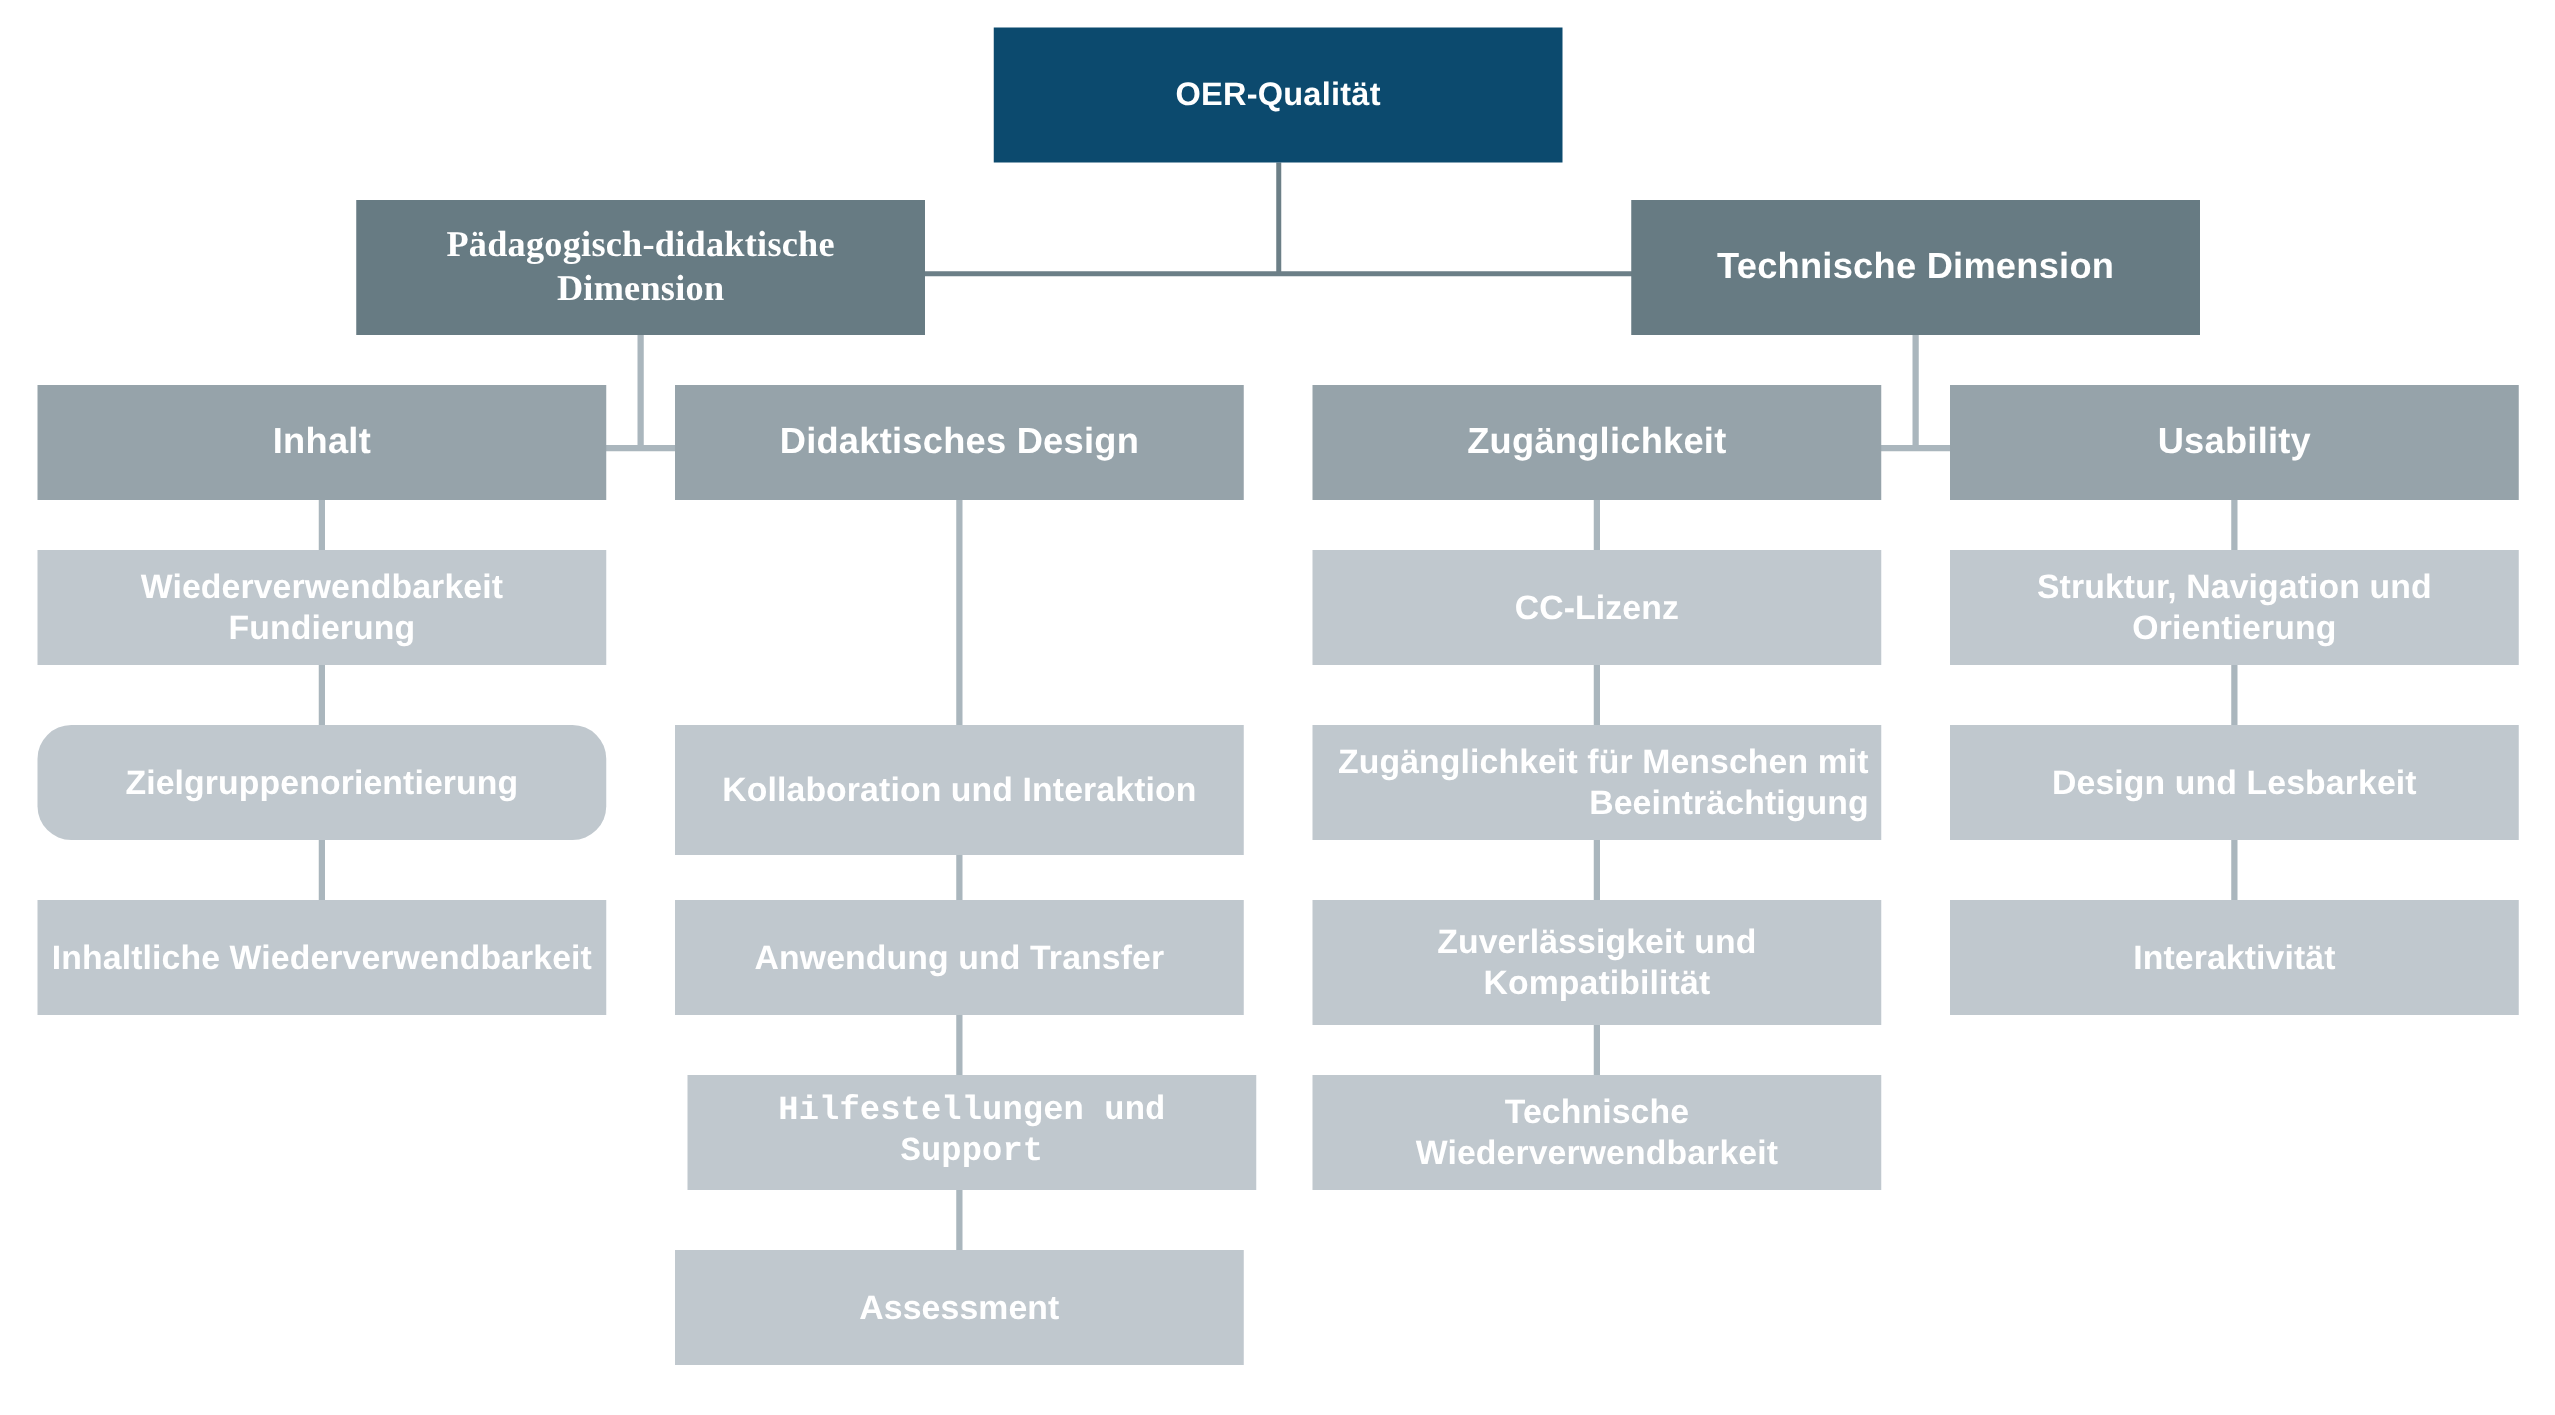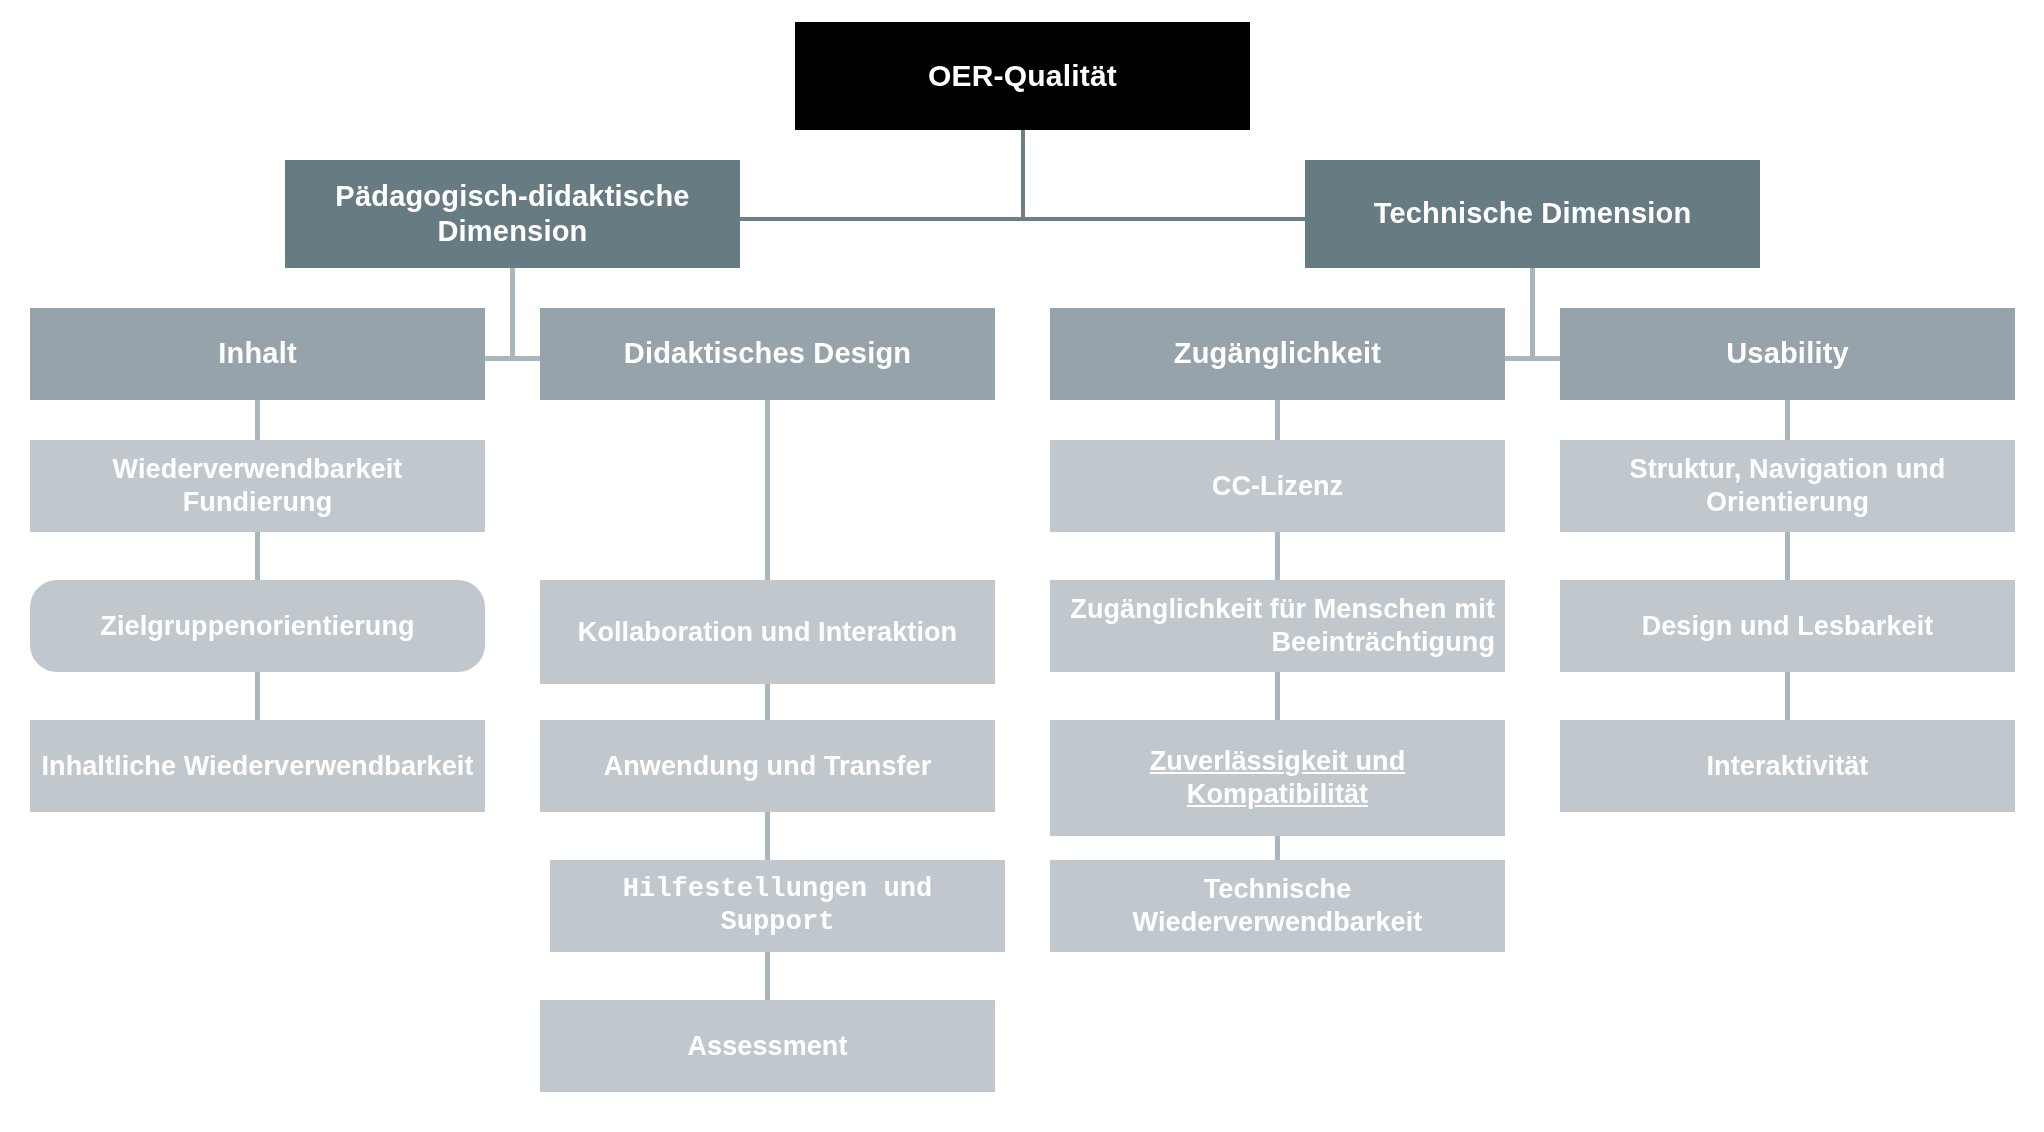--- a/index.html
+++ b/index.html
@@ -25,21 +25,21 @@
     justify-content: center;
     text-align: center;
     color: #ffffff;
     font-weight: bold;
     line-height: 1.22;
     box-sizing: border-box;
     padding: 4px 10px;
     z-index: 3;
   }
 
-  .lvl-root  { background: #000000; font-size: 30px; letter-spacing: .2px; }
+  .lvl-root  { background: #0c4a6e; font-size: 26px; letter-spacing: .2px; }
   .lvl-dim   { background: #677b83; font-size: 29px; letter-spacing: .2px; }
   .lvl-cat   { background: #96a3aa; font-size: 29px; letter-spacing: .2px; }
   .lvl-leaf  { background: #c0c8ce; font-size: 27px; letter-spacing: .1px; }
 
   .conn {
     position: absolute;
     background: #aab6bd;
     z-index: 1;
   }
   .conn.dark { background: #6c7f87; }
@@ -64,39 +64,39 @@
   <div class="conn" style="left:255px; top:400px; width:5px; height:390px;"></div>
 
   <div class="conn" style="left:765px; top:400px; width:5px; height:672px;"></div>
 
   <div class="conn" style="left:1275px; top:400px; width:5px; height:532px;"></div>
 
   <div class="conn" style="left:1785px; top:400px; width:5px; height:390px;"></div>
 
   <div class="node lvl-root" style="left:795px; top:22px; width:455px; height:108px;">OER-Qualität</div>
 
-  <div class="node lvl-dim" style="left:285px; top:160px; width:455px; height:108px;">Pädagogisch-didaktische Dimension</div>
+  <div class="node lvl-dim" style="left:285px; top:160px; width:455px; height:108px;font-family:Liberation Serif, serif;">Pädagogisch-didaktische Dimension</div>
   <div class="node lvl-dim" style="left:1305px; top:160px; width:455px; height:108px;">Technische Dimension</div>
 
   <div class="node lvl-cat" style="left:30px; top:308px; width:455px; height:92px;">Inhalt</div>
   <div class="node lvl-cat" style="left:540px; top:308px; width:455px; height:92px;">Didaktisches Design</div>
   <div class="node lvl-cat" style="left:1050px; top:308px; width:455px; height:92px;">Zugänglichkeit</div>
   <div class="node lvl-cat" style="left:1560px; top:308px; width:455px; height:92px;">Usability</div>
 
   <div class="node lvl-leaf" style="left:30px; top:440px; width:455px; height:92px;">Wiederverwendbarkeit Fundierung</div>
   <div class="node lvl-leaf" style="left:30px; top:580px; width:455px; height:92px;border-radius:27px;">Zielgruppenorientierung</div>
   <div class="node lvl-leaf" style="left:30px; top:720px; width:455px; height:92px;">Inhaltliche Wiederverwendbarkeit</div>
 
   <div class="node lvl-leaf" style="left:540px; top:580px; width:455px; height:104px;">Kollaboration und Interaktion</div>
   <div class="node lvl-leaf" style="left:540px; top:720px; width:455px; height:92px;">Anwendung und Transfer</div>
   <div class="node lvl-leaf" style="left:550px; top:860px; width:455px; height:92px;font-family:Liberation Mono, monospace;">Hilfestellungen und Support</div>
   <div class="node lvl-leaf" style="left:540px; top:1000px; width:455px; height:92px;">Assessment</div>
 
   <div class="node lvl-leaf" style="left:1050px; top:440px; width:455px; height:92px;">CC-Lizenz</div>
   <div class="node lvl-leaf" style="left:1050px; top:580px; width:455px; height:92px;text-align:right;">Zugänglichkeit für Menschen mit Beeinträchtigung</div>
-  <div class="node lvl-leaf" style="left:1050px; top:720px; width:455px; height:116px;text-decoration:underline;">Zuverlässigkeit und Kompatibilität</div>
+  <div class="node lvl-leaf" style="left:1050px; top:720px; width:455px; height:100px;">Zuverlässigkeit und Kompatibilität</div>
   <div class="node lvl-leaf" style="left:1050px; top:860px; width:455px; height:92px;">Technische Wiederverwendbarkeit</div>
 
   <div class="node lvl-leaf" style="left:1560px; top:440px; width:455px; height:92px;">Struktur, Navigation und Orientierung</div>
   <div class="node lvl-leaf" style="left:1560px; top:580px; width:455px; height:92px;">Design und Lesbarkeit</div>
   <div class="node lvl-leaf" style="left:1560px; top:720px; width:455px; height:92px;">Interaktivität</div>
 
 </div>
 
 </body></html>

